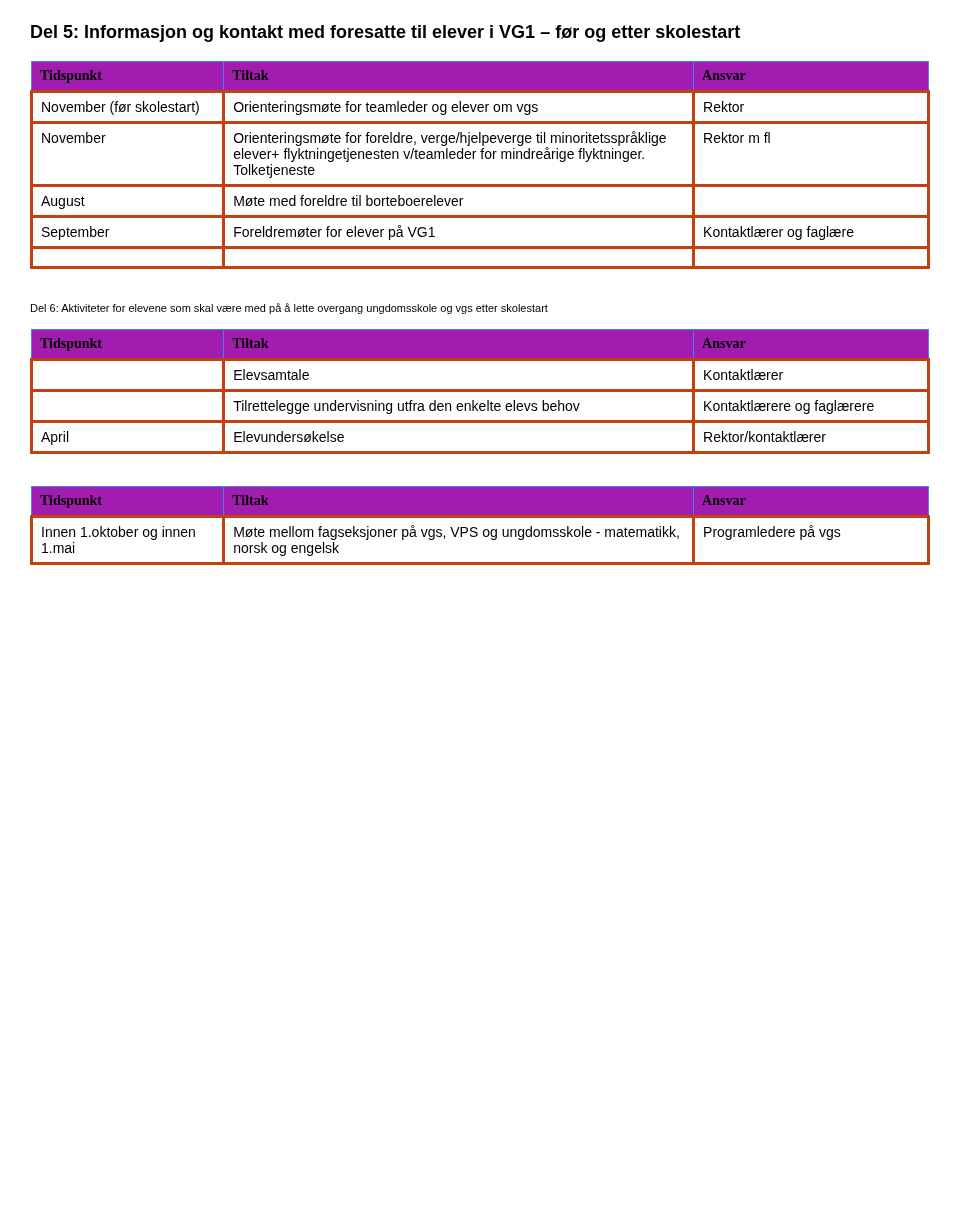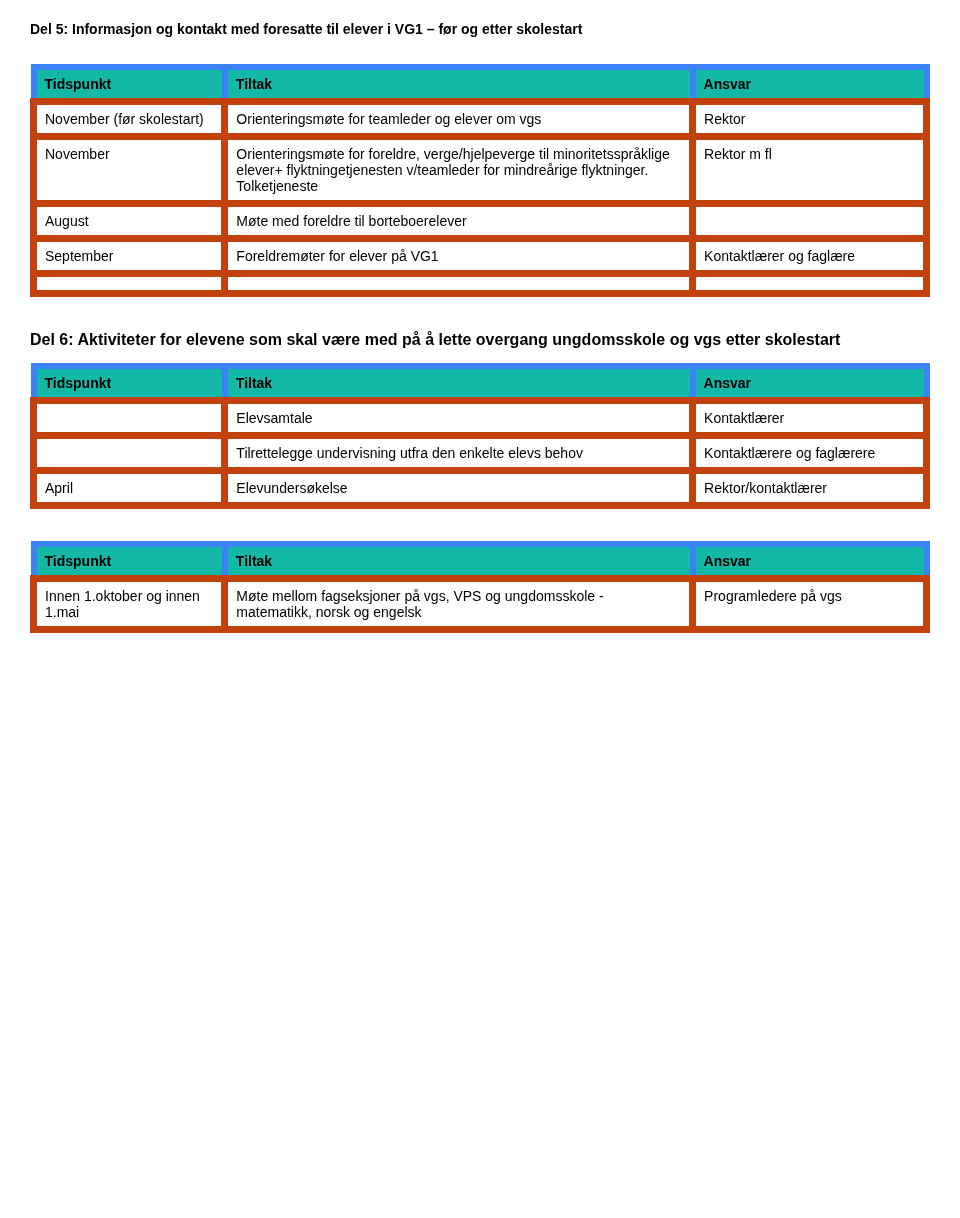--- a/index.html
+++ b/index.html
@@ -5,48 +5,49 @@
     * { box-sizing: border-box; margin: 0; padding: 0; }
     body {
       font-family: Arial, sans-serif;
       font-size: 14px;
       background: #fff;
       color: #000;
       padding: 20px 30px;
       max-width: 960px;
     }
     h1 {
-      font-size: 14px;
+      font-size: 18px;
       font-weight: bold;
-      margin-bottom: 24px;
+      margin-bottom: 16px;
       line-height: 1.4;
     }
     h2 {
-      font-size: 16px;
-      font-weight: bold;
+      font-size: 11px;
+      font-weight: normal;
       margin-bottom: 12px;
       line-height: 1.4;
     }
     .section {
       margin-bottom: 32px;
     }
     table {
       width: 100%;
       border-collapse: collapse;
       margin-bottom: 24px;
     }
     table thead tr th {
-      background-color: #14b8a6;
-      border: 6px solid #3b82f6;
+      background-color: #a21caf;
+      border: 1px solid #3b82f6;
       padding: 6px 8px;
       font-weight: bold;
       text-align: left;
+      font-family: Liberation Serif, serif;
     }
     table tbody tr td {
-      border: 7px solid #c2410c;
+      border: 3px solid #c2410c;
       padding: 6px 8px;
       vertical-align: top;
     }
     table tbody tr td:first-child {
       width: 180px;
     }
     table tbody tr td:nth-child(2) {
       width: 440px;
     }
     table tbody tr td:nth-child(3) {

